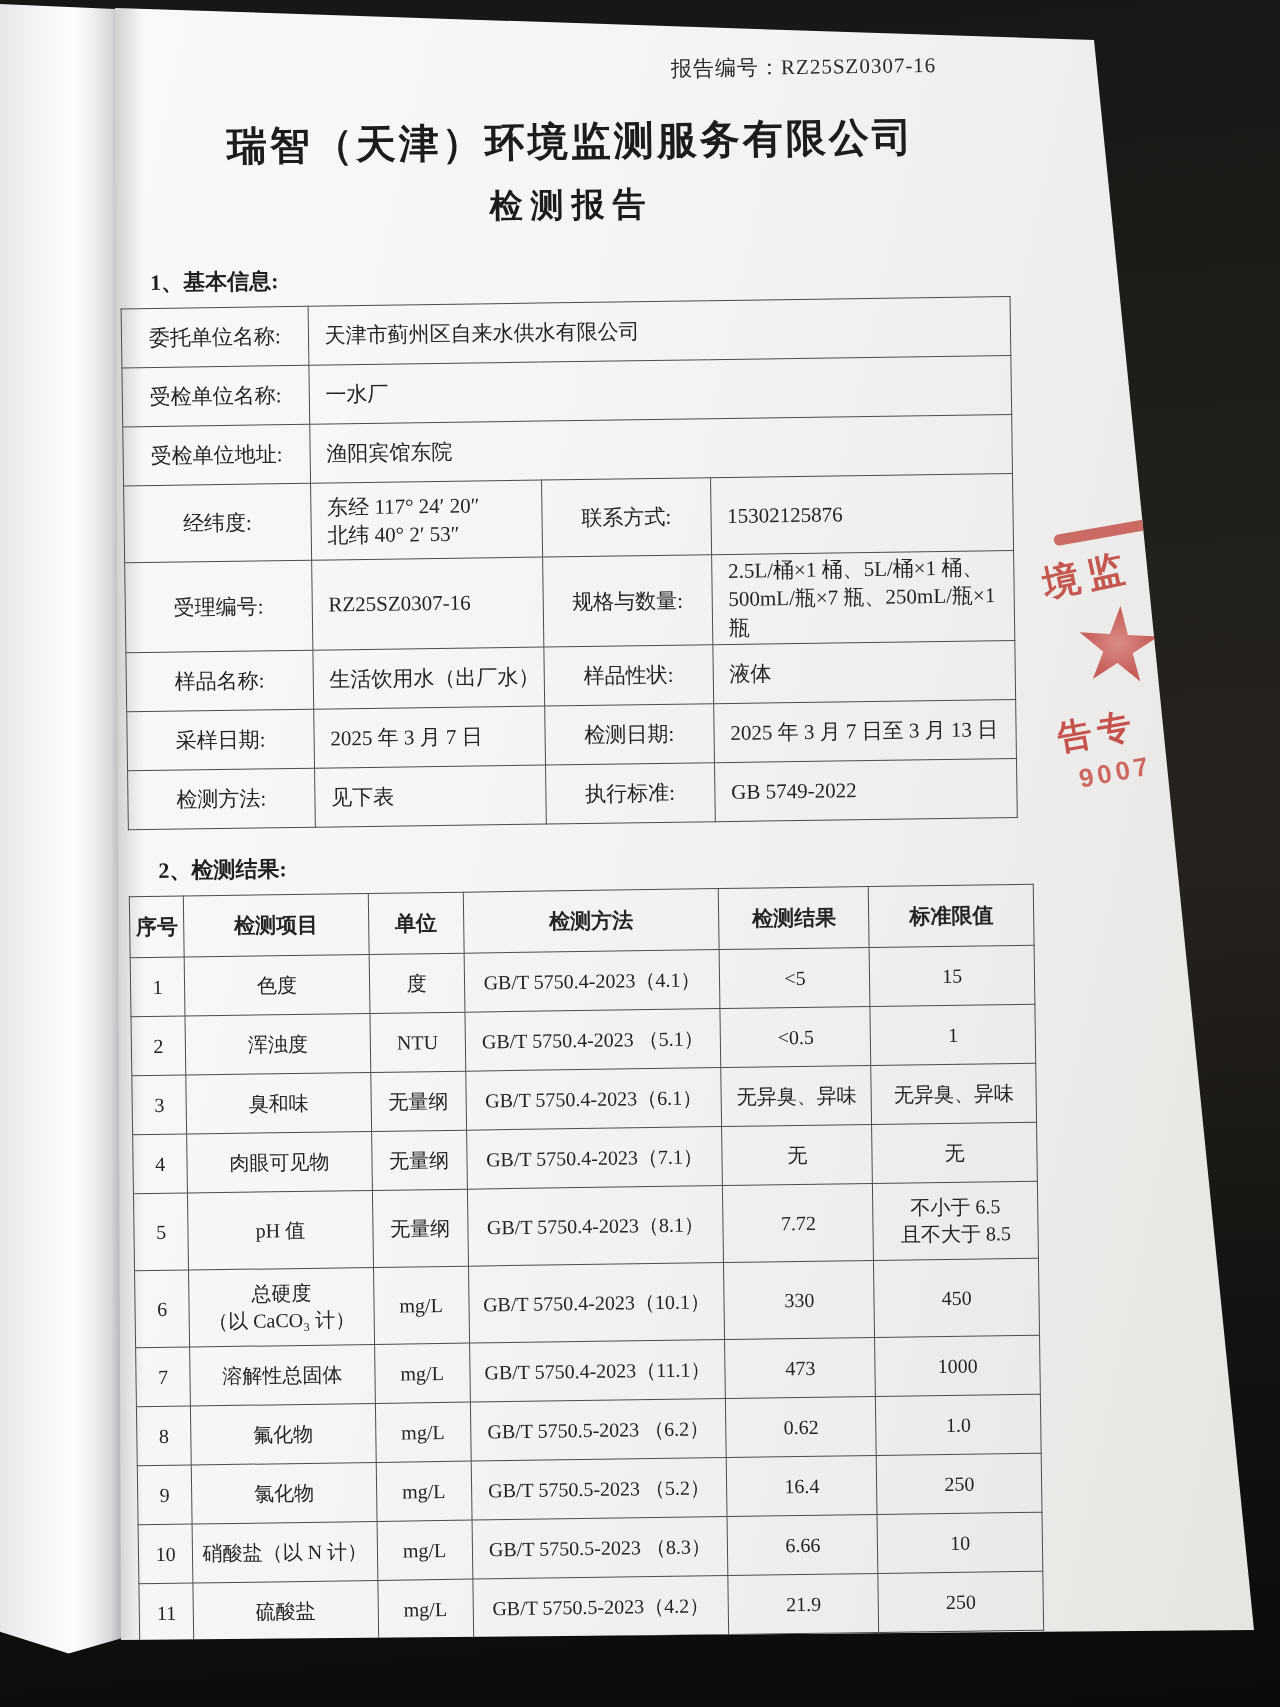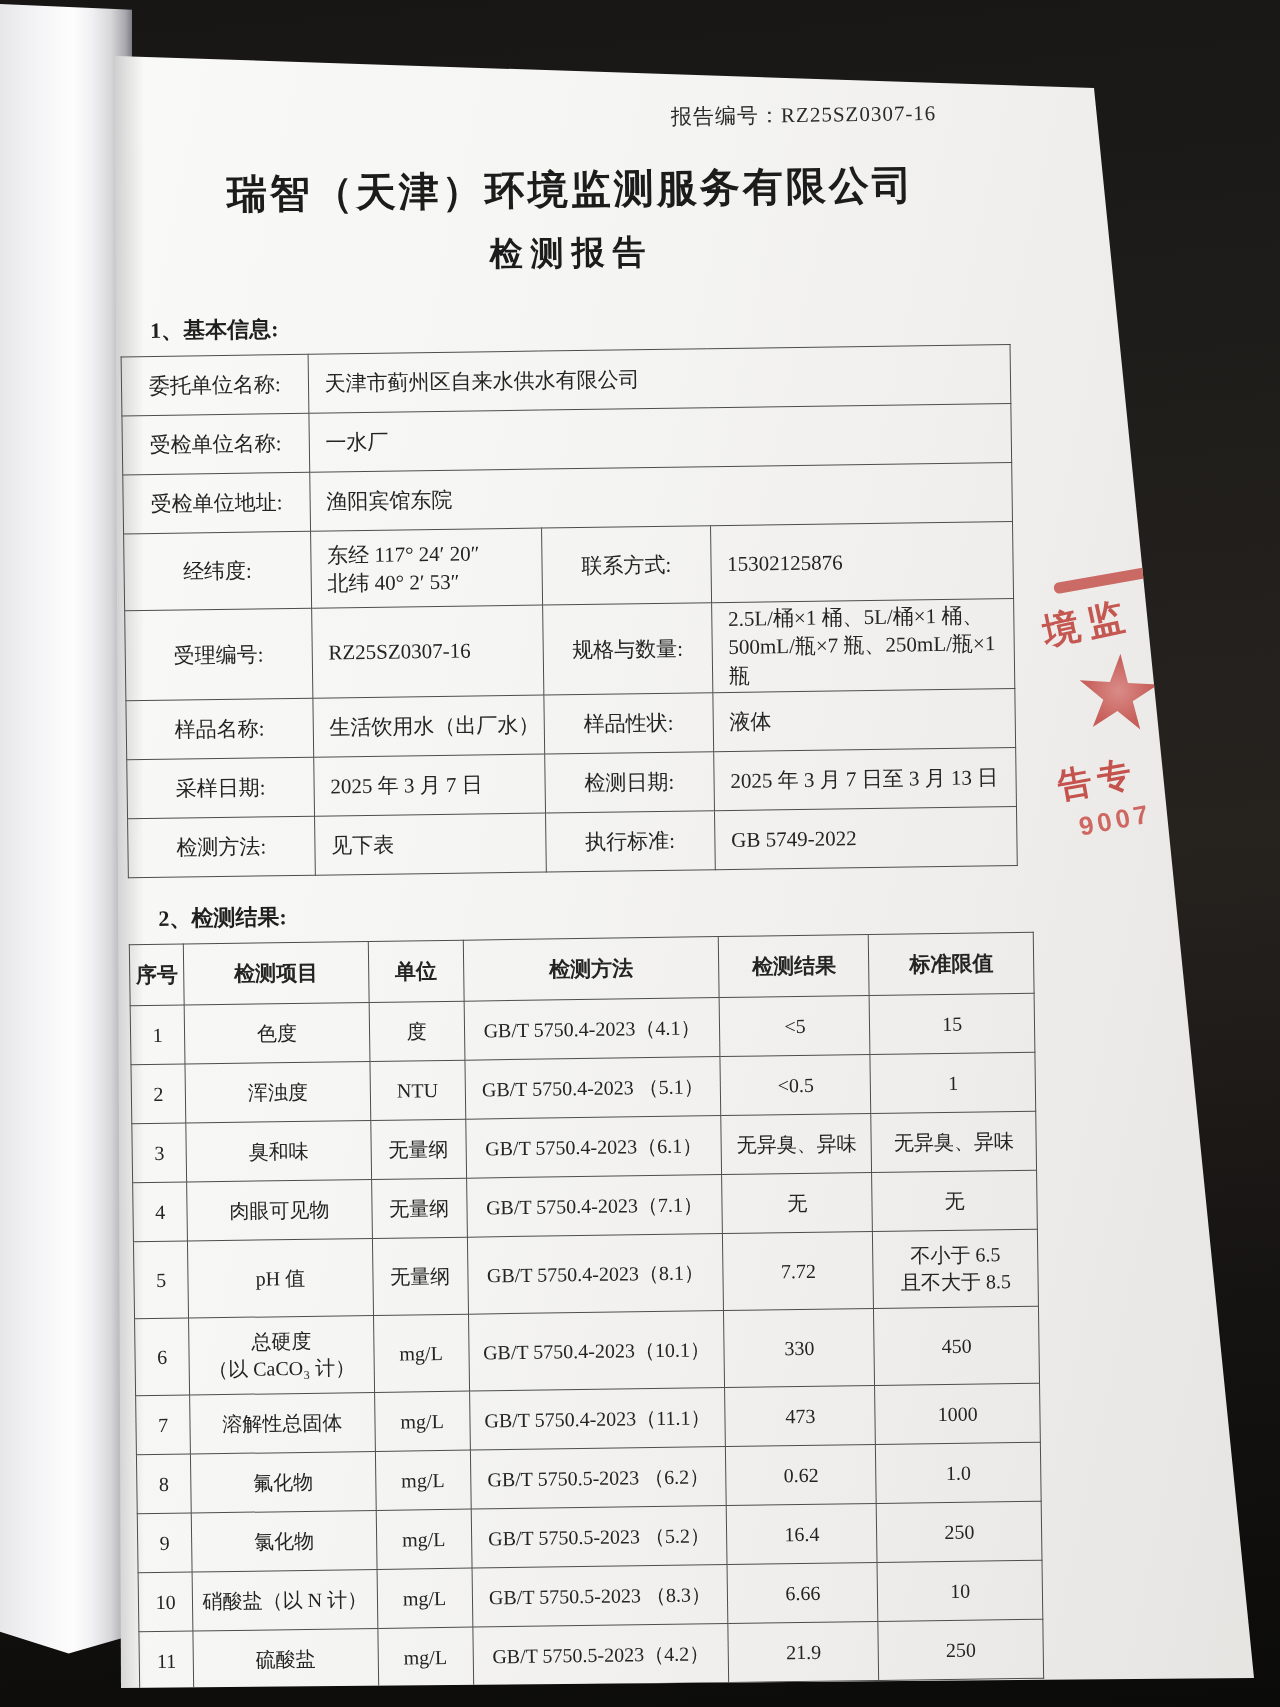--- a/index.html
+++ b/index.html
@@ -13,21 +13,20 @@
   .under-page{
     position:absolute;left:0;top:4px;width:132px;height:1656px;
     background:linear-gradient(90deg,#e7e7e9 0%,#f4f4f6 28%,#fdfdfd 55%,#f0f0f2 70%,#d7d7da 84%,#a7a7ad 95%,#7c7c83 100%);
     clip-path:polygon(0 0,100% 0.35%,100% 98.5%,52% 99.6%,0 98.3%);
   }
   
   .page{
     position:absolute;inset:0;
     clip-path:polygon(115px 8px,1094px 40px,1254px 1630px,121px 1640px);
     background:linear-gradient(102deg,#fafaf9 0%,#f5f5f3 38%,#efeeec 68%,#e6e4e1 100%);
-    margin-top:48px;
   }
   .page::before{ 
     content:"";position:absolute;left:110px;top:0;bottom:0;width:34px;
     background:linear-gradient(90deg,rgba(90,90,96,.30),rgba(90,90,96,0));
   }
   .content{
     position:absolute;left:137px;top:30px;width:905px;
     transform:rotate(-0.8deg);transform-origin:450px 1450px;
   }
   .report-no{font-size:21px;text-align:right;padding-right:86px;margin-top:26px;color:#2a2a2a;letter-spacing:1px;}

